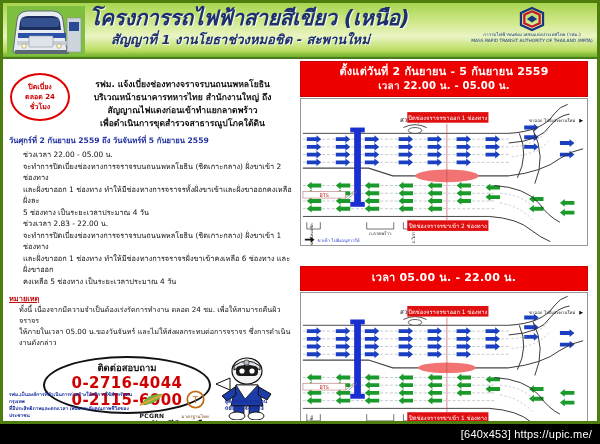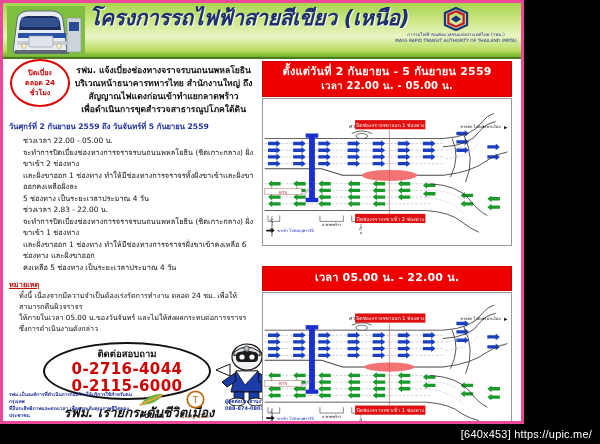--- a/index.html
+++ b/index.html
@@ -4,23 +4,23 @@
 <style>
   * { box-sizing: border-box; margin: 0; padding: 0; }
   body {
     width: 600px; height: 444px;
     background: #000;
     font-family: "DejaVu Sans", "Liberation Sans", sans-serif;
     overflow: hidden;
   }
   .poster {
     position: relative;
-    width: 524px; height: 424px;
+    width: 600px; height: 424px;
     background: #ffffff;
-    border: 3px solid #ec4899;
+    border: 3px solid #4d7c0f;
     overflow: hidden;
   }
 
   
   .header {
     position: relative;
     height: 56px;
     background: linear-gradient(180deg,#a8d44f 0%, #cfe88a 35%, #eaf4c4 62%, #b9dd60 88%, #6fae28 100%);
     border-bottom: 2px solid #4c7a1e;
     overflow: hidden;
@@ -45,21 +45,21 @@
   }
   .mrta {
     position: absolute; right: 4px; top: 3px; width: 122px; text-align: center;
   }
   .mrta-logo { width: 34px; height: 26px; margin: 0 auto; display: block; }
   .mrta-th { font-size: 4.6px; color: #17357f; line-height: 6px; white-space: nowrap; }
   .mrta-en { font-size: 4.4px; color: #17357f; line-height: 6px; white-space: nowrap; }
 
   
   .body-split { display: flex; height: 365px; background: #fff; }
-  .left-col { width: 300px; position: relative; padding: 4px 6px 8px 6px; }
+  .left-col { width: 300px; position: relative; padding: 4px 6px 8px 6px; margin-top: 14px; }
   .right-col { width: 300px; position: relative; padding: 2px 9px 0 0; }
 
   
   .badge {
     position: absolute; left: 7px; top: 0px;
     width: 60px; height: 48px; border-radius: 50%;
     border: 2px solid #e00000; background: #fff;
     display: flex; flex-direction: column; align-items: center; justify-content: center;
   }
   .badge span { font-size: 7px; color: #cc0000; font-weight: bold; line-height: 10px; }
@@ -157,20 +157,21 @@
       <rect x="22" y="30" width="24" height="11" rx="1" fill="#dfe4ea" stroke="#8b939c" stroke-width=".6"></rect>
       <rect x="8" y="44" width="54" height="4" fill="#5c6874"></rect>
       <circle cx="17" cy="40" r="2.3" fill="#fff8cc" stroke="#8b8350" stroke-width=".5"></circle>
       <circle cx="52" cy="40" r="2.3" fill="#fff8cc" stroke="#8b8350" stroke-width=".5"></circle>
       <rect x="60" y="12" width="14" height="34" fill="#cdd4db" stroke="#8b939c" stroke-width=".6"></rect>
       <rect x="62" y="16" width="10" height="9" fill="#2b4c94"></rect>
     </svg>
 
     <div class="title-wrap">
       <div class="title-main">โครงการรถไฟฟ้าสายสีเขียว (เหนือ)</div>
+      <div class="title-sub">สัญญาที่ 1 งานโยธาช่วงหมอชิต - สะพานใหม่</div>
     </div>
 
     <div class="mrta">
       <svg class="mrta-logo" viewBox="0 0 40 30">
         <path d="M20 2 L33 8 L33 22 L20 28 L7 22 L7 8 Z" fill="none" stroke="#17357f" stroke-width="2.6"></path>
         <path d="M20 6 L29 10 L29 20 L20 24 L11 20 L11 10 Z" fill="none" stroke="#c81432" stroke-width="2.6"></path>
         <path d="M14 15 L20 11 L26 15 L20 19 Z" fill="#17357f"></path>
       </svg>
       <div class="mrta-th">การรถไฟฟ้าขนส่งมวลชนแห่งประเทศไทย (รฟม.)</div>
       <div class="mrta-en">MASS RAPID TRANSIT AUTHORITY OF THAILAND (MRTA)</div>

